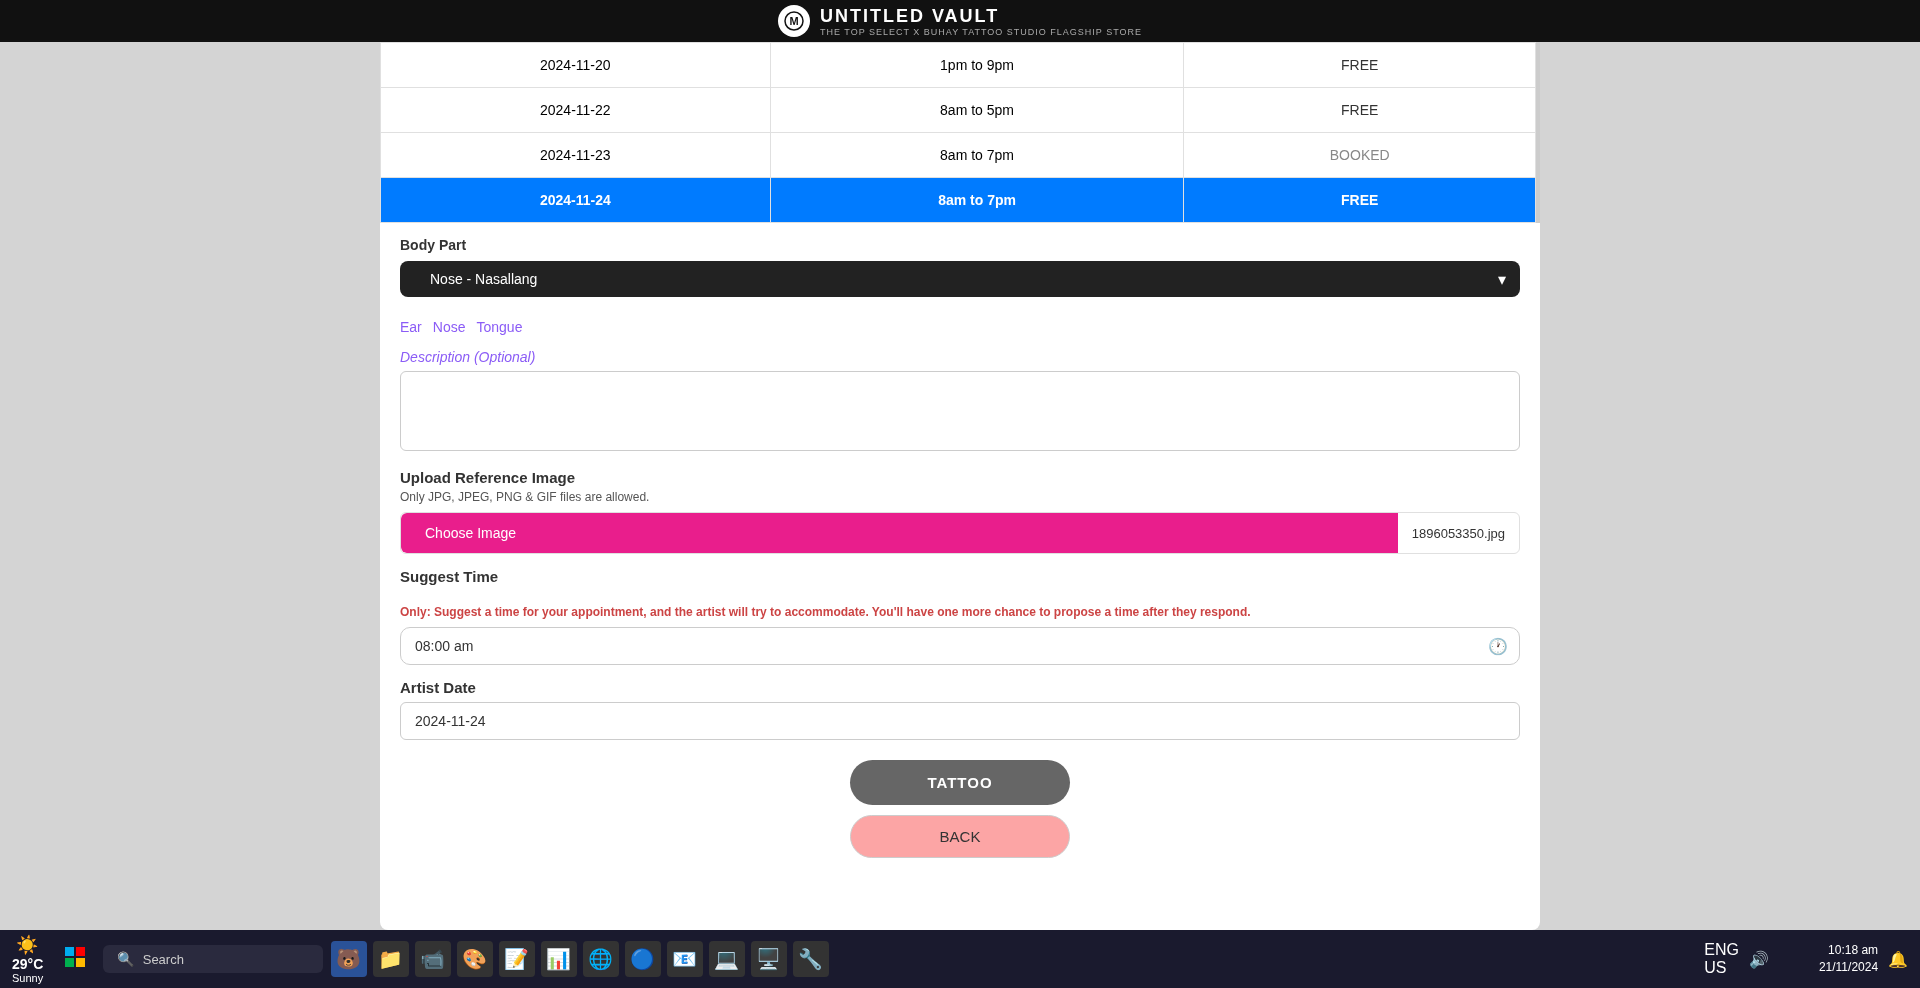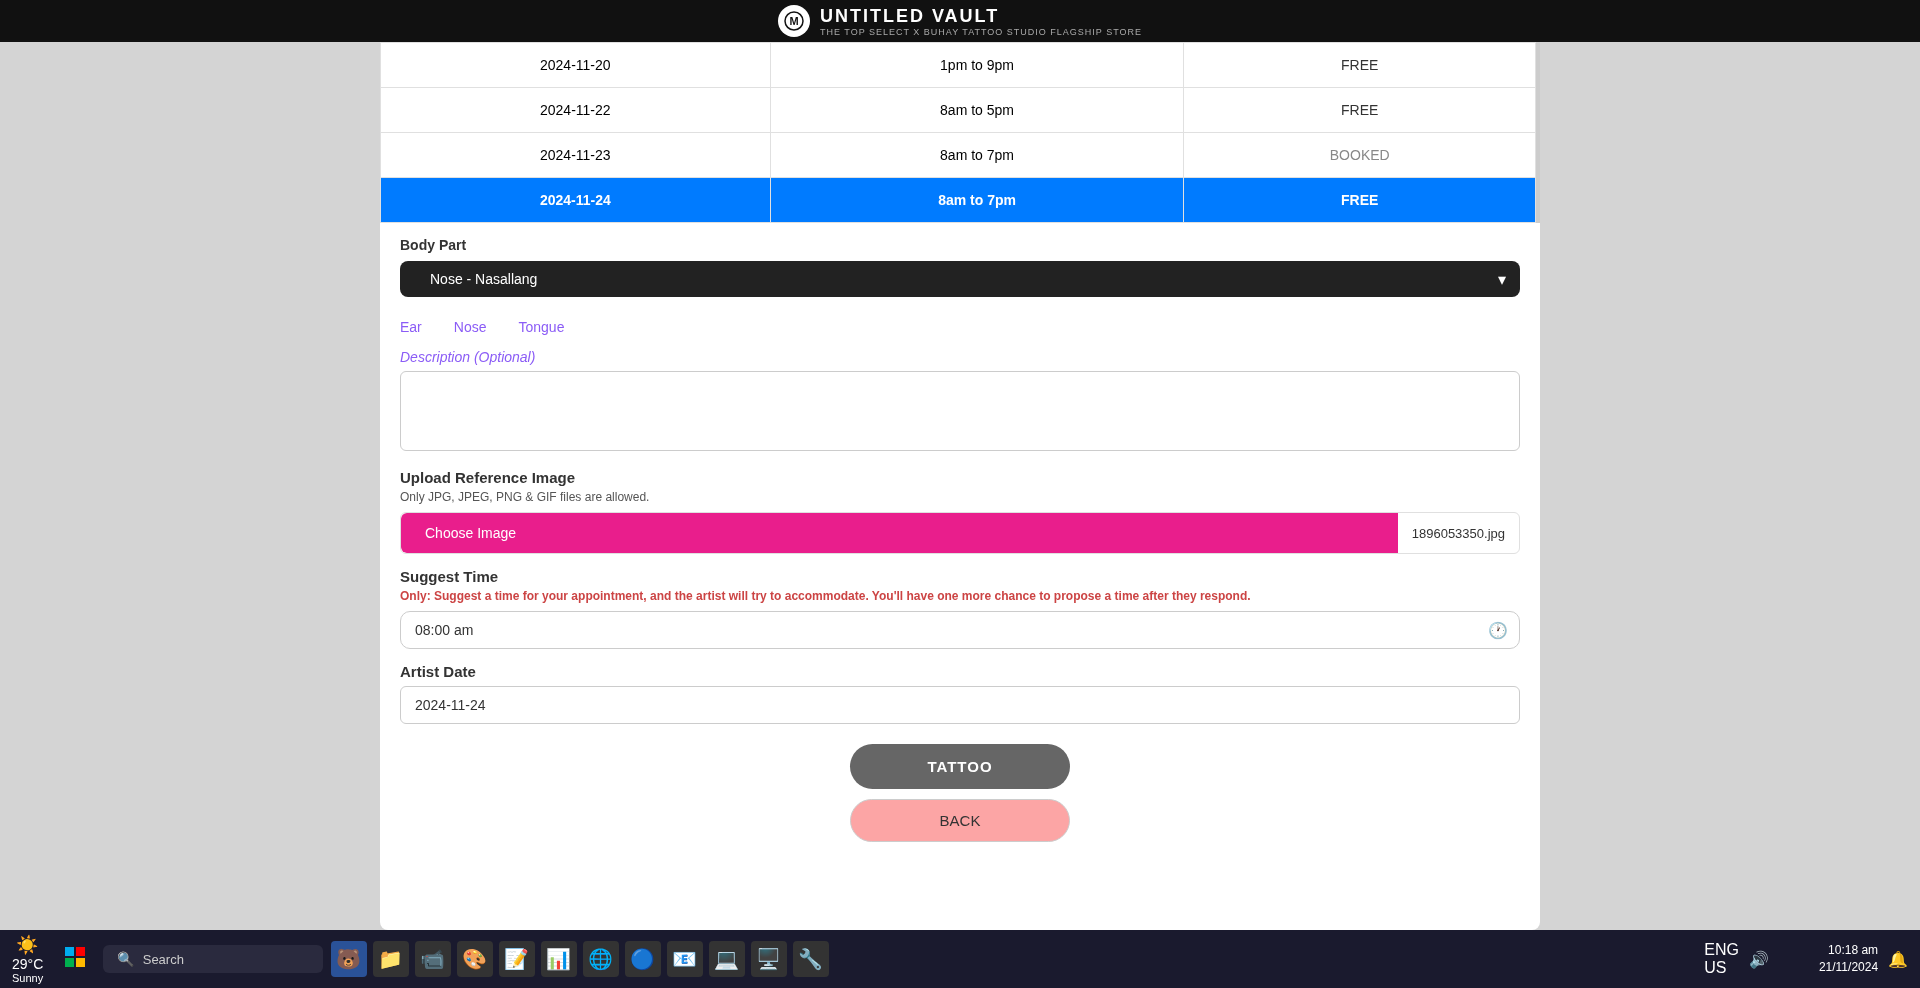--- a/index.html
+++ b/index.html
@@ -115,21 +115,21 @@
       position: absolute;
       right: 14px;
       top: 50%;
       transform: translateY(-50%);
       pointer-events: none;
     }
 
     
     .quick-links {
       display: flex;
-      gap: 32px;
+      gap: 11px;
       padding: 8px 20px 14px;
     }
     .quick-link {
       color: #8b5cf6;
       font-size: 14px;
       text-decoration: none;
       cursor: pointer;
     }
 
     
@@ -192,21 +192,21 @@
     }
 
     
     .suggest-section {
       padding: 0 20px 14px;
     }
     .suggest-label {
       font-size: 15px;
       font-weight: bold;
       color: #333;
-      margin-bottom: 4px;
+      margin-bottom: 20px;
     }
     .suggest-note {
       font-size: 12px;
       color: #cc4444;
       margin-bottom: 8px;
     }
     .suggest-note span {
       font-weight: bold;
     }
     .time-input-wrapper {
@@ -293,21 +293,21 @@
       gap: 4px;
     }
     .taskbar-weather {
       color: white;
       font-size: 11px;
       display: flex;
       flex-direction: column;
       align-items: center;
       margin-right: 8px;
     }
-    .taskbar-weather .temp { font-size: 14px; font-weight: normal; }
+    .taskbar-weather .temp { font-size: 14px; font-weight: bold; }
     .weather-icon { font-size: 18px; }
     .taskbar-start {
       background: none;
       border: none;
       color: white;
       font-size: 20px;
       cursor: pointer;
       padding: 6px 8px;
       margin-right: 4px;
     }

